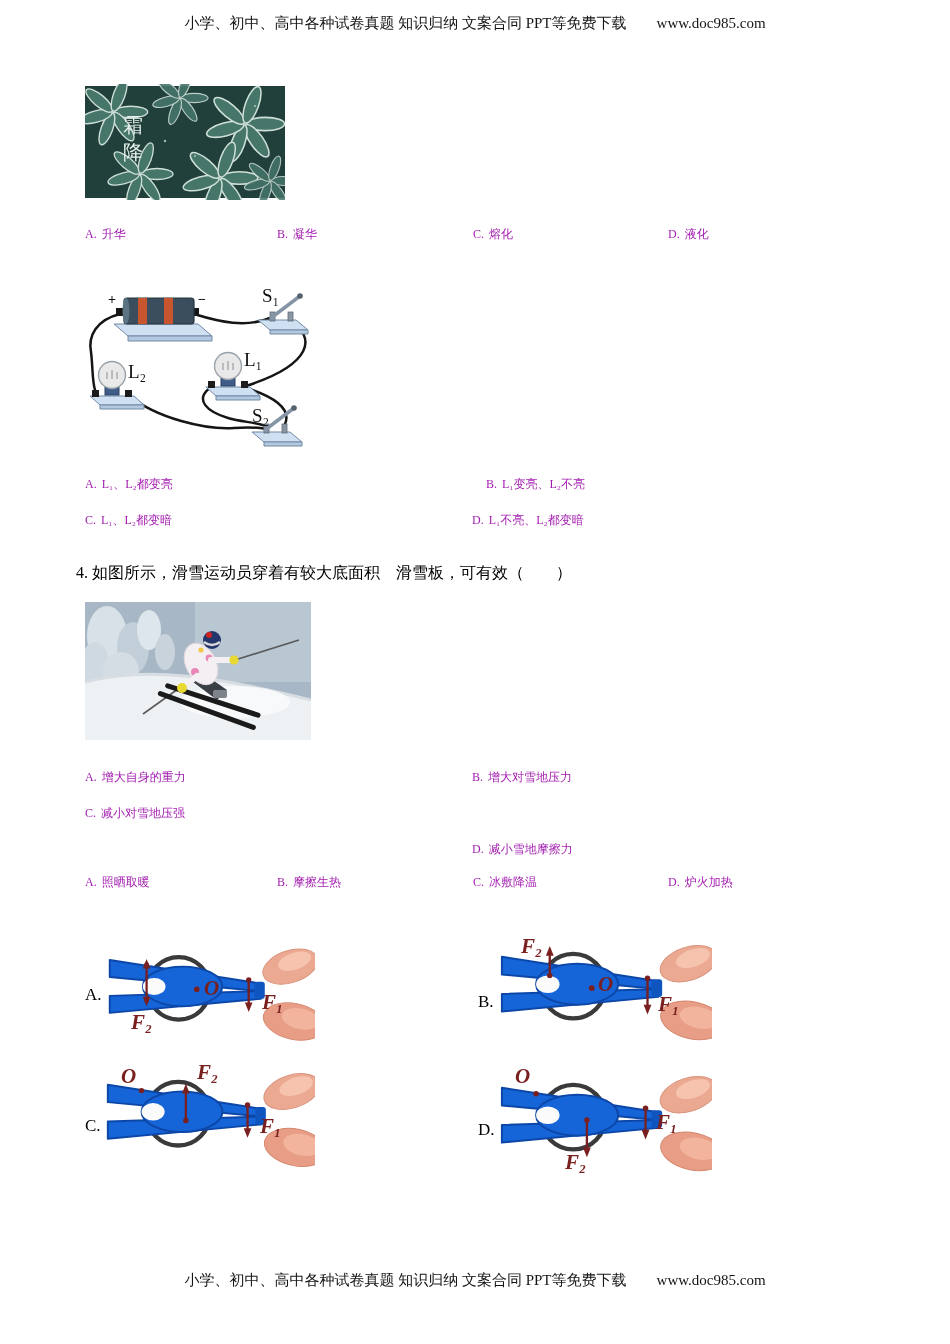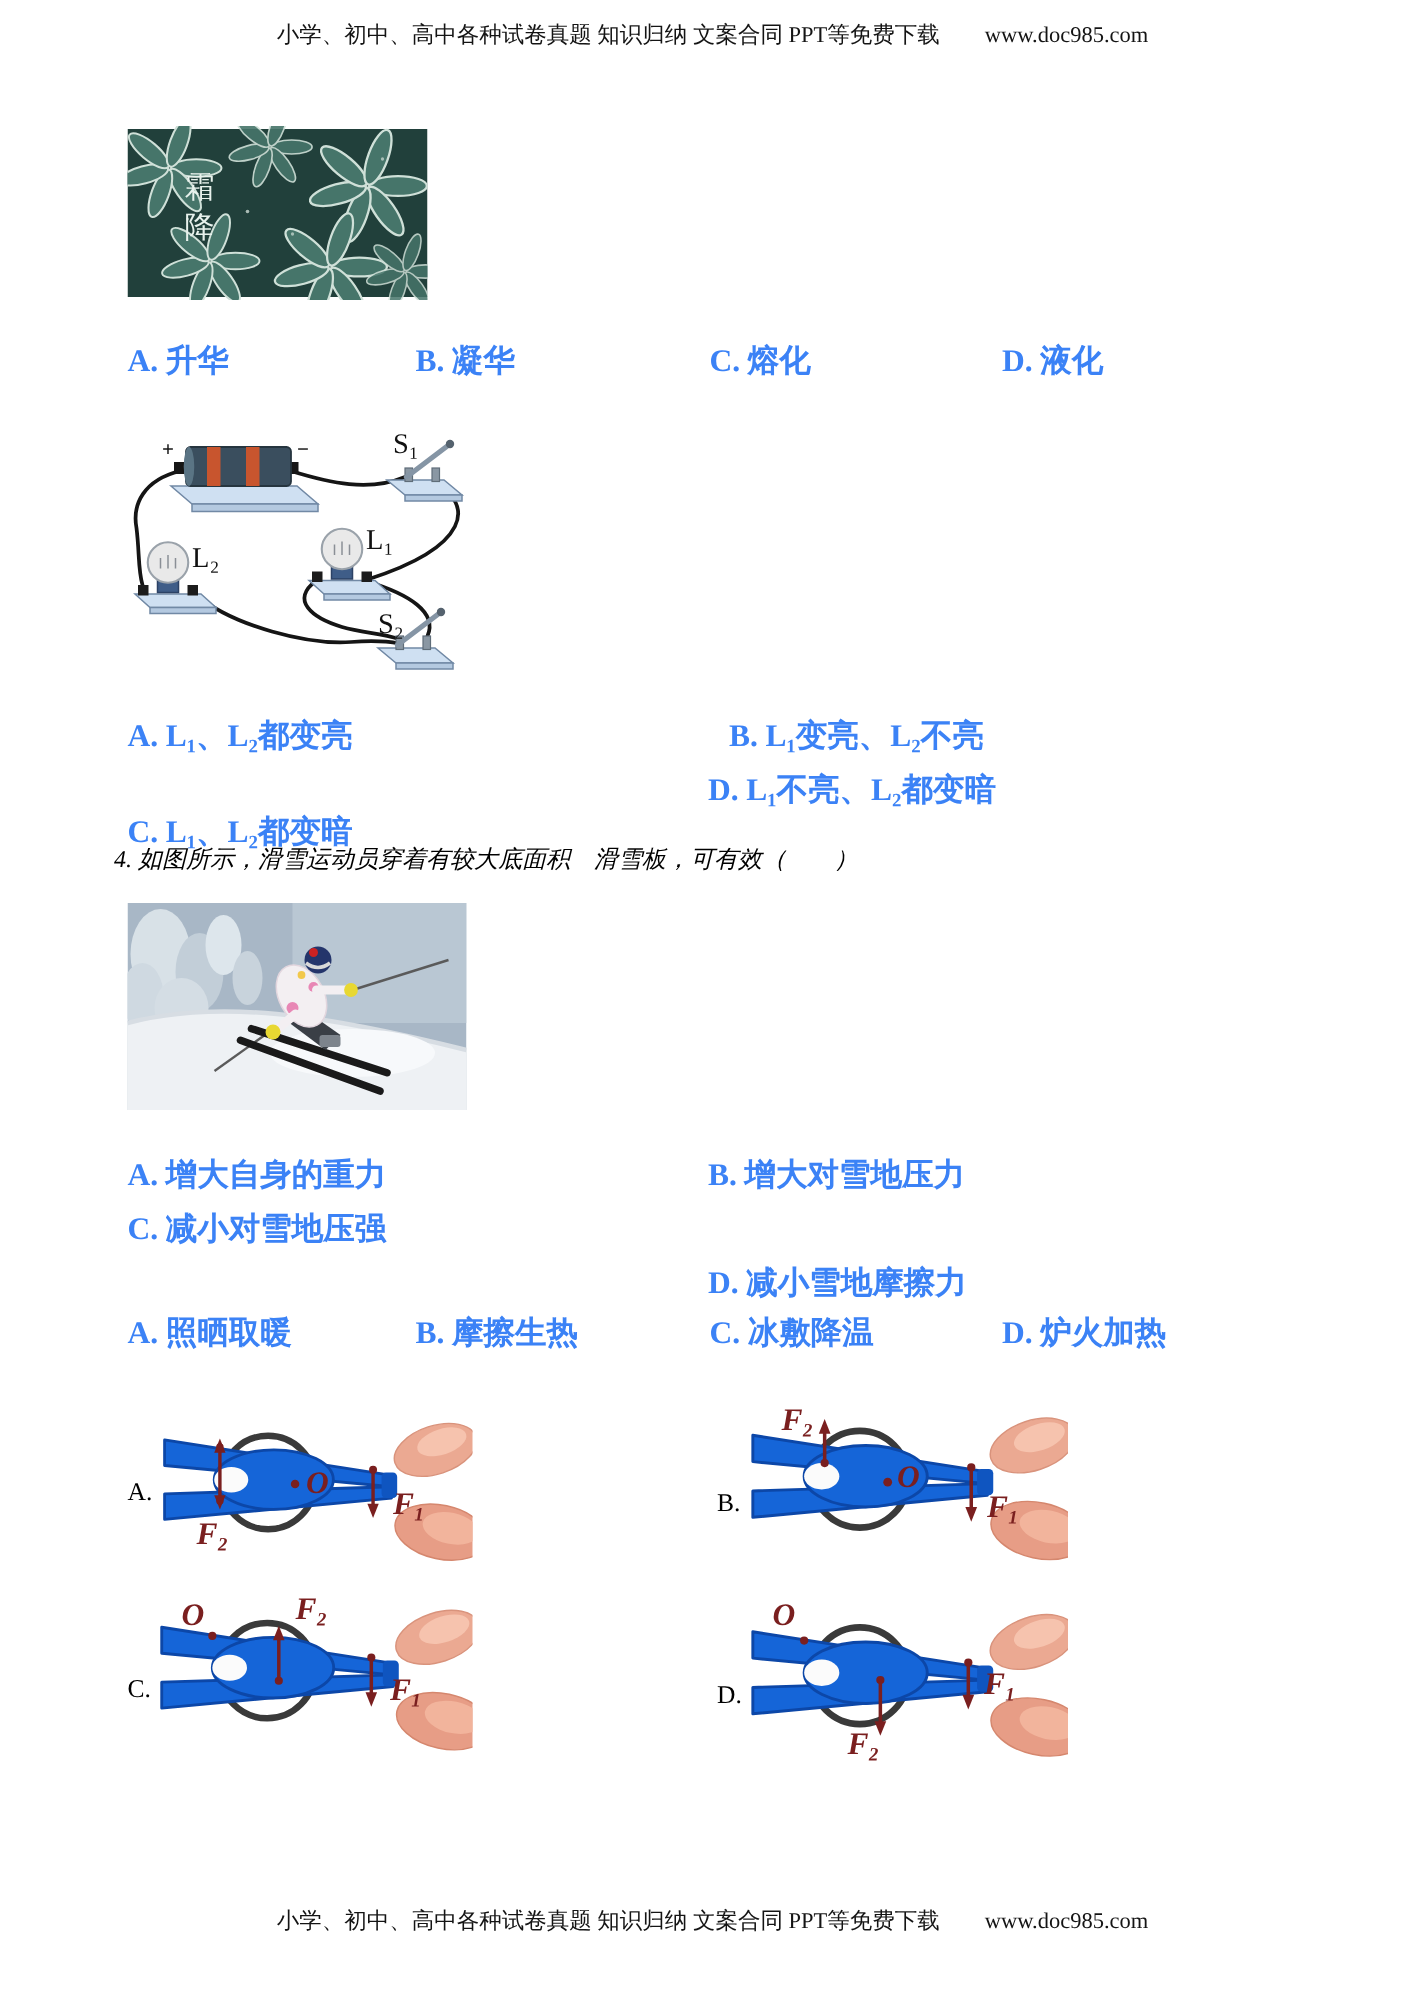--- a/index.html
+++ b/index.html
@@ -1,21 +1,21 @@
 <!DOCTYPE html>
 <html><head>
 <meta charset="utf-8">
 <style>
   html,body{margin:0;padding:0;background:#ffffff;}
   .page{position:relative;width:950px;height:1344px;background:#ffffff;overflow:hidden;
         font-family:"Liberation Serif","DejaVu Serif",serif;color:#000;}
   .center-line{position:absolute;left:0;width:950px;text-align:center;font-size:15px;color:#141414;white-space:nowrap;}
   .gap{display:inline-block;width:30px;}
   .qtext{position:absolute;font-size:16px;white-space:nowrap;color:#000;}
-  .opt{position:absolute;font-size:21px;white-space:nowrap;color:#3b82f6;font-weight:bold;}
+  .opt{position:absolute;font-size:12px;white-space:nowrap;color:#a21caf;}
   .opt .lab{margin-right:5px;}
   .fig{position:absolute;}
   .fig svg{display:block;width:100%;height:100%;}
   .letter{position:absolute;font-size:17px;color:#000;}
   .pin-wrap{position:absolute;}
   .pin-wrap svg{display:block;width:100%;height:100%;}
   .pin-label{position:absolute;color:#7a1f1f;font-weight:bold;font-style:italic;font-size:21px;
              font-family:"Liberation Serif","DejaVu Serif",serif;line-height:1;}
   .frost-caption{position:absolute;left:38px;top:28px;width:22px;font-size:20px;line-height:27px;
                  color:#e7f1ec;letter-spacing:0;word-break:break-all;}
@@ -152,24 +152,24 @@
         <rect x="30" y="16" width="5" height="9" fill="#8a97a3" stroke="#5f6d79" stroke-width="0.8"></rect>
         <line x1="13" y1="22" x2="42" y2="0" stroke="#8595a5" stroke-width="3.5" stroke-linecap="round"></line>
         <circle cx="42" cy="0" r="2.8" fill="#55626e"></circle>
       </g>
       <text x="166" y="134" font-size="19" fill="#111">S₂</text>
     </svg>
   </div>
 
   <span class="opt" style="left:85px;top:476px;"><span class="lab">A.</span><span>L₁、L₂都变亮</span></span>
   <span class="opt" style="left:472px;top:476px;margin-left:14px;"><span class="lab">B.</span><span>L₁变亮、L₂不亮</span></span>
-  <span class="opt" style="left:85px;top:540px;"><span class="lab">C.</span><span>L₁、L₂都变暗</span></span>
+  <span class="opt" style="left:85px;top:512px;"><span class="lab">C.</span><span>L₁、L₂都变暗</span></span>
   <span class="opt" style="left:472px;top:512px;"><span class="lab">D.</span><span>L₁不亮、L₂都变暗</span></span>
 
-  <div class="qtext" style="left:76px;top:563px;font-style:italic;">4. 如图所示，滑雪运动员穿着有较大底面积　滑雪板，可有效（　　）</div>
+  <div class="qtext" style="left:76px;top:563px;">4. 如图所示，滑雪运动员穿着有较大底面积　滑雪板，可有效（　　）</div>
 
   <div class="fig" style="left:85px;top:602px;width:226px;height:138px;">
     <svg viewBox="0 0 226 138">
       <rect x="0" y="0" width="226" height="138" fill="#a8b7c6"></rect>
       <rect x="110" y="0" width="116" height="80" fill="#b9c7d3"></rect>
 
       <g>
         <ellipse cx="22" cy="34" rx="20" ry="30" fill="#d8e1e7"></ellipse>
         <ellipse cx="48" cy="46" rx="16" ry="26" fill="#c2ced8"></ellipse>
         <ellipse cx="10" cy="62" rx="14" ry="22" fill="#cfd9e1"></ellipse>

